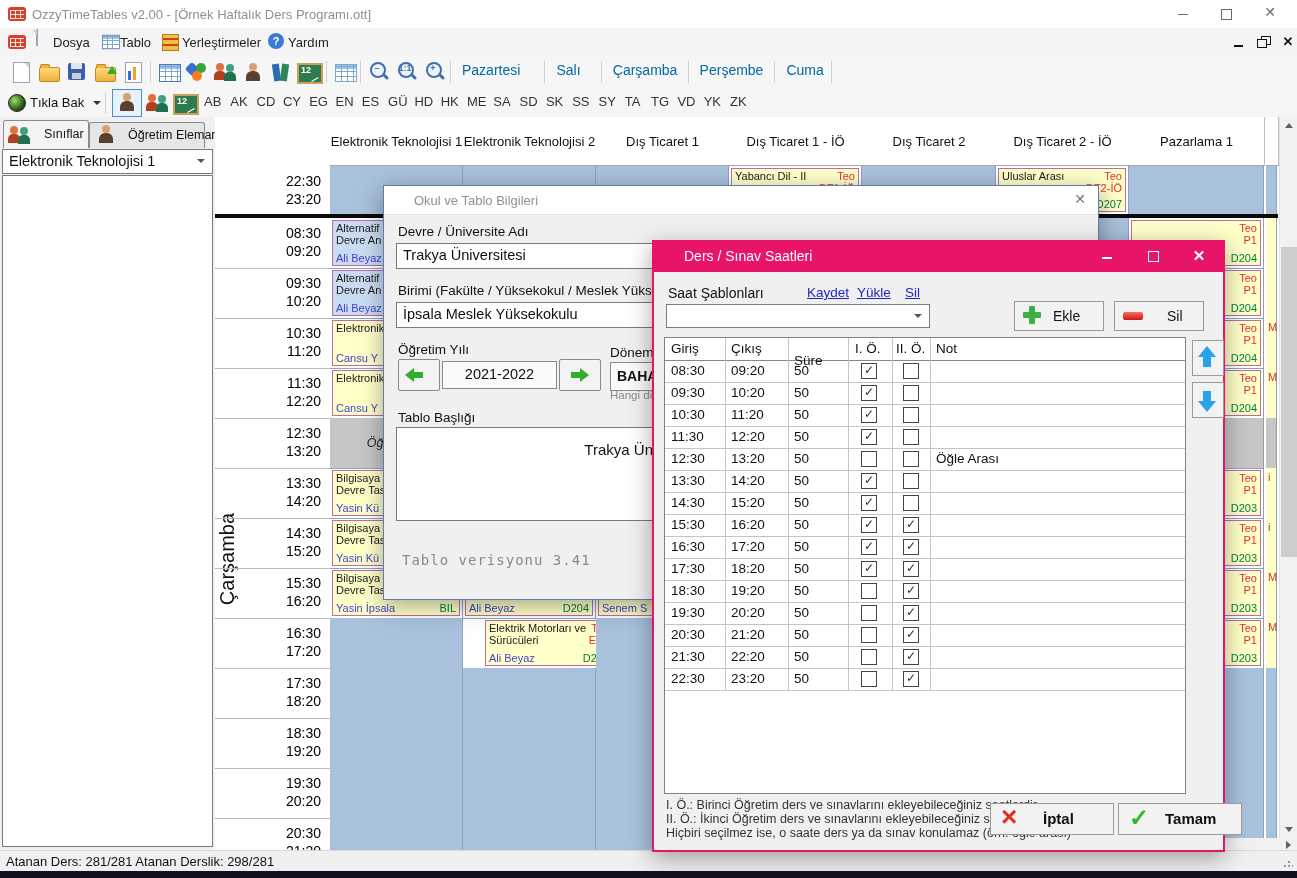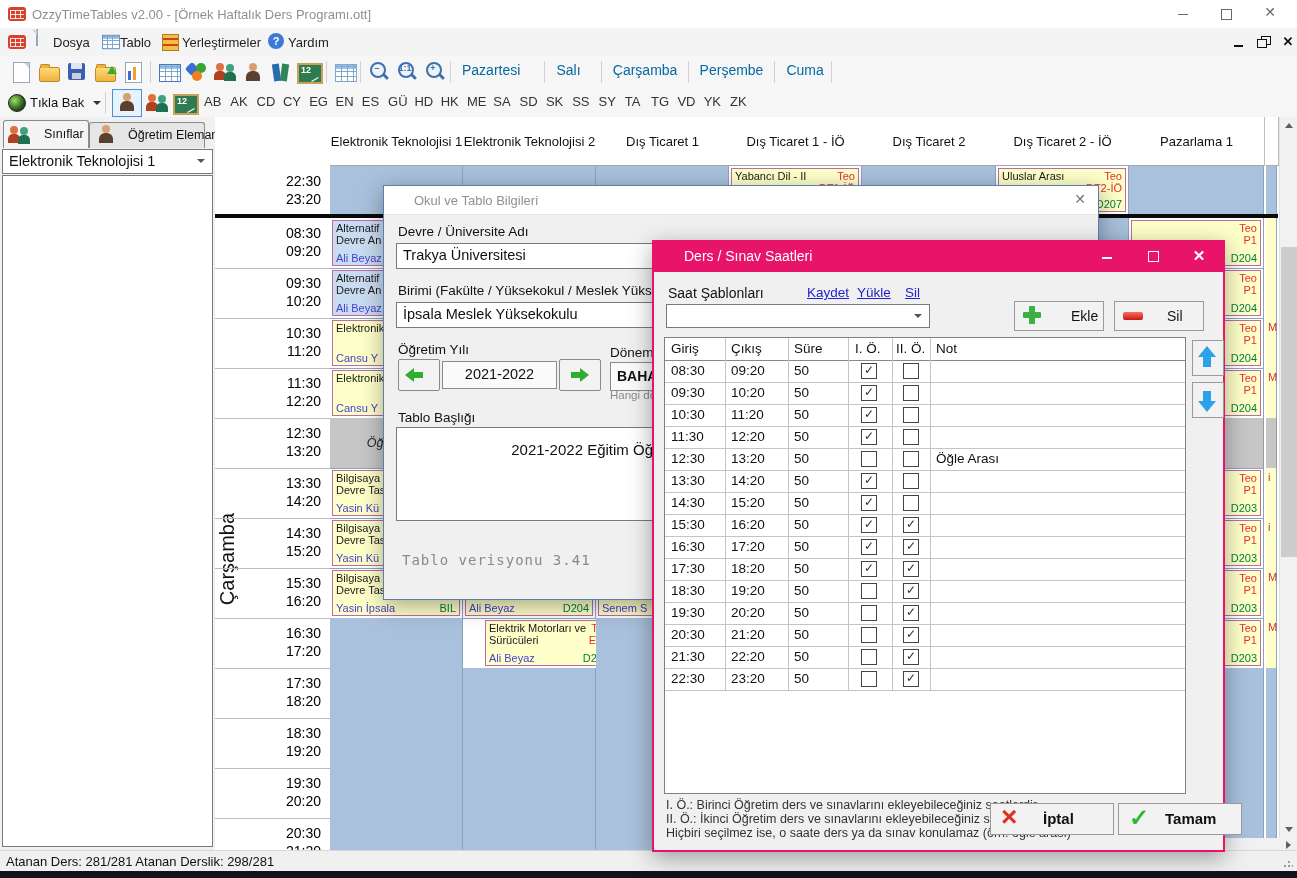--- a/index.html
+++ b/index.html
@@ -823,21 +823,21 @@
           <span class="tri-r"></span>
           <span class="stem-r"></span>
         </span>
     </div>
     <div class="abs flabel" style="left:226px;top:159px;">Dönem</div>
     <div class="abs" id="termbox" style="left:226px;top:176px;width:88px;height:22px;">BAHAR</div>
     <div class="abs" id="termhint" style="left:226px;top:203px;">Hangi dö</div>
     <div class="abs flabel" style="left:14px;top:224px;">Tablo Başlığı</div>
     <div class="abs" id="titlearea" style="left:12px;top:241px;width:626px;height:92px;"></div>
     <div class="abs" id="titlelines">
-      <div>2021-2022 Eğitim Öğ</div>
+      <div>Trakya Ün</div>
     </div>
     <div class="abs" id="verstext" style="left:18px;top:366px;">Tablo verisyonu 3.41</div>
   </div>
 
   <div class="abs dlg" id="dlg-saat">
     <div class="tb">
       <span class="abs i-ott" style="left:8px;top:9px;"></span>
       <span class="ttl">Ders / Sınav Saatleri</span>
       <span class="wb" style="left:440px;">
           <span class="bar"></span>
@@ -851,31 +851,31 @@
     </div>
     <div class="abs flabel" style="left:14px;top:43px;font-size:14px;">Saat Şablonları</div>
     <a class="abs link" style="left:153px;top:43px;">Kaydet</a>
     <a class="abs link" style="left:203px;top:43px;">Yükle</a>
     <a class="abs link" style="left:251px;top:43px;">Sil</a>
     <div class="abs" id="saatcombo" style="left:12px;top:62px;width:262px;height:22px;">
       <span class="abs tri-down" style="right:7px;top:9px;border-top-color:#555;"></span>
     </div>
     <div class="abs pbtn" style="left:360px;top:59px;width:88px;height:28px;">
       <span class="plus" style="position:absolute;left:8px;top:4px;"></span>
-      <span style="position:absolute;left:38px;top:6px;margin-left:18px;">Ekle</span>
+      <span style="position:absolute;left:38px;top:6px;">Ekle</span>
     </div>
     <div class="abs pbtn" style="left:460px;top:59px;width:88px;height:28px;">
       <span class="minus" style="position:absolute;left:8px;top:10px;"></span>
       <span style="position:absolute;left:52px;top:6px;">Sil</span>
     </div>
     <div class="abs" id="saattable" style="left:10px;top:95px;width:520px;height:455px;">
         <div class="abs throw" style="top: 0px; border-bottom: 1px solid rgb(136, 136, 136);">
           <div class="tcell" style="left: 6px;">Giriş</div>
           <div class="tcell" style="left: 66px;">Çıkış</div>
-          <div class="tcell" style="left: 129px;">Süre</div>
+          <div class="tcell" style="left: 129px; margin-top: 12px;">Süre</div>
           <div class="tcell" style="left: 190px;">I. Ö.</div>
           <div class="tcell" style="left: 231px;">II. Ö.</div>
           <div class="tcell" style="left: 271px;">Not</div>
           <div class="tvline" style="left: 60px;"></div>
           <div class="tvline" style="left: 123px;"></div>
           <div class="tvline" style="left: 183px;"></div>
           <div class="tvline" style="left: 227px;"></div>
           <div class="tvline" style="left: 265px;"></div>
         </div>
         <div class="abs throw" style="top: 22px;">

